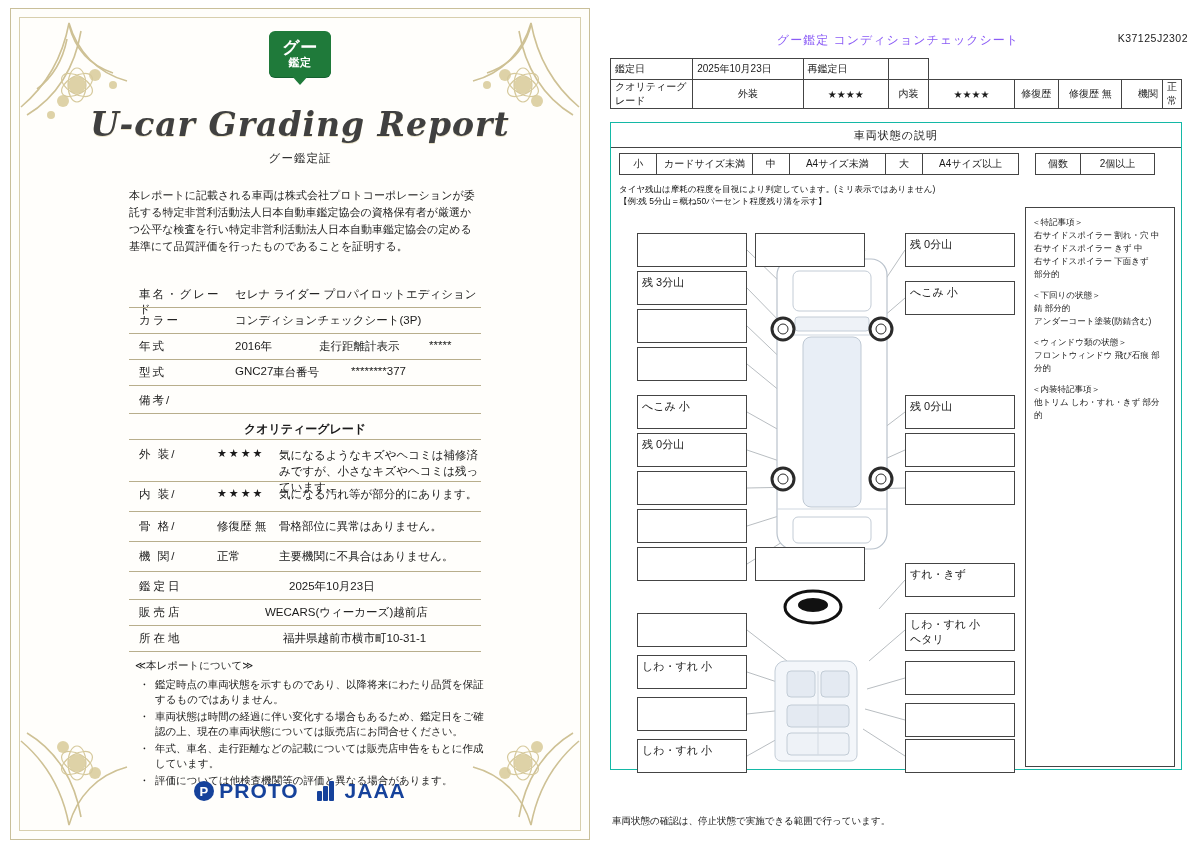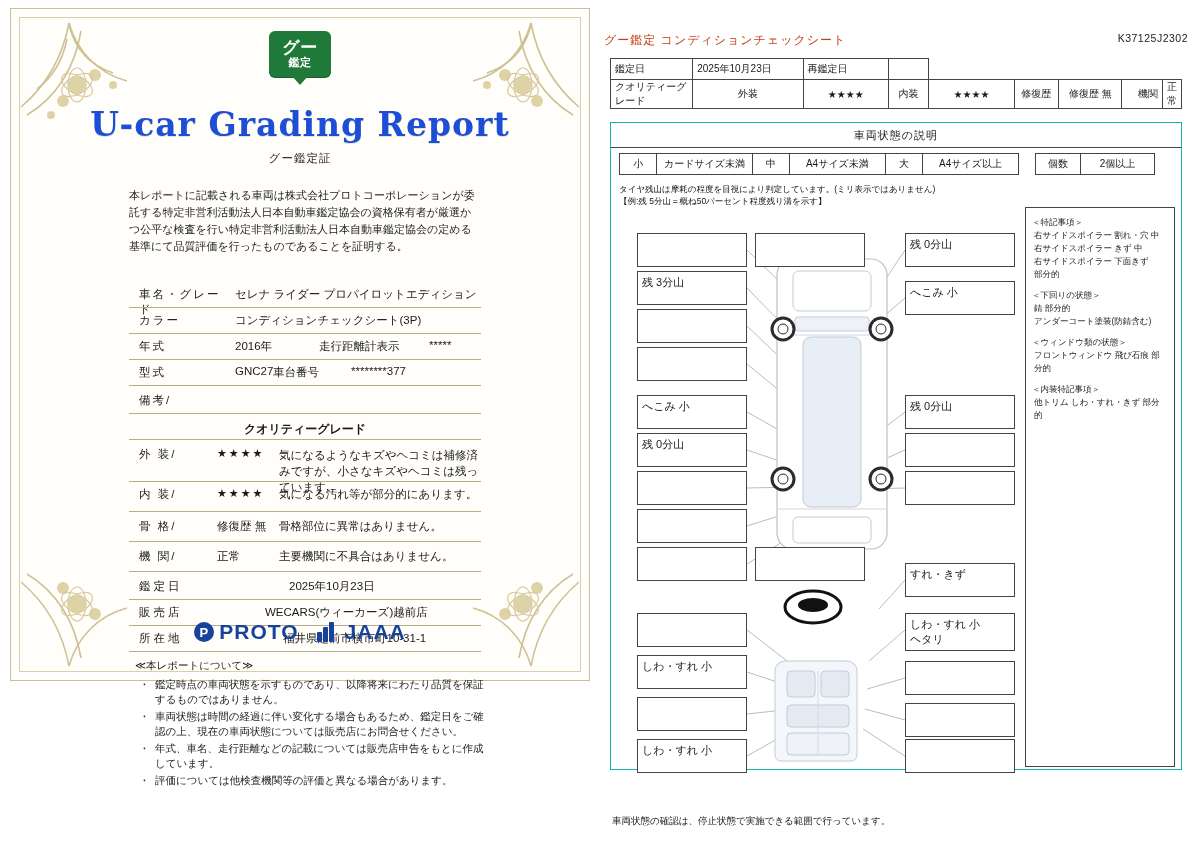--- a/index.html
+++ b/index.html
@@ -7,21 +7,21 @@
     width:1200px;height:848px;
     background:#ffffff;
     font-family:"Liberation Sans","DejaVu Sans",sans-serif;
     color:#1a1a1a;
     overflow:hidden;
   }
   .page{position:relative;width:1200px;height:848px;}
 
   
   .left{
-    position:absolute;left:10px;top:8px;width:580px;height:673px;
+    position:absolute;left:10px;top:8px;width:580px;height:832px;
     border:1px solid #c9bf9a;
     background:#fffefb;
     box-sizing:border-box;
   }
   .left-inner{
     position:absolute;left:8px;top:8px;right:8px;bottom:8px;
     border:1px solid #d8cfae;
   }
   
   .corner{position:absolute;width:150px;height:140px;pointer-events:none;opacity:.85}
@@ -47,22 +47,22 @@
   .badge-text{
     position:absolute;inset:0;display:flex;flex-direction:column;
     align-items:center;justify-content:center;color:#fff;
     font-size:11px;line-height:13px;font-weight:bold;letter-spacing:.5px;
   }
   .badge-text .g{font-size:17px;line-height:17px;}
 
   .title-script{
     position:absolute;left:0;right:0;top:96px;text-align:center;
     font-family:"DejaVu Serif","Liberation Serif",serif;
-    font-weight:bold;
-    font-size:33px;letter-spacing:1px;color:#1d4ed8;
+    font-style:italic;font-weight:bold;
+    font-size:33px;letter-spacing:1px;color:#404040;
     text-shadow:0 1px 0 #e9e2c8;
   }
   .subtitle{
     position:absolute;left:0;right:0;top:142px;text-align:center;
     font-size:11.5px;color:#2b2b2b;letter-spacing:1px;
   }
   .intro{
     position:absolute;left:118px;top:178px;width:352px;
     font-size:11px;line-height:17px;color:#1d1d1d;
   }
@@ -98,22 +98,22 @@
   .jaaa .mark span:nth-child(2){left:6px;height:15px}
   .jaaa .mark span:nth-child(3){left:12px;height:20px}
 
   
   .right{
     position:absolute;left:604px;top:8px;width:588px;height:832px;
     box-sizing:border-box;
     font-size:9px;
   }
   .r-title{
-    position:absolute;left:0;right:0;top:24px;
-    font-size:12px;letter-spacing:1px;color:#c2410c;
+    position:absolute;left:0;right:0;top:24px;text-align:center;
+    font-size:12px;letter-spacing:1px;color:#8b5cf6;
   }
   .r-code{position:absolute;right:4px;top:24px;font-size:10.5px;letter-spacing:.5px;}
 
   table.grid{border-collapse:collapse;}
   table.grid td{border:1px solid #444;padding:0 4px;font-size:10px;height:20px;}
 
   .t-head{position:absolute;left:6px;top:50px;width:572px;}
   .t-head td{height:22px;}
 
   .box-state{

